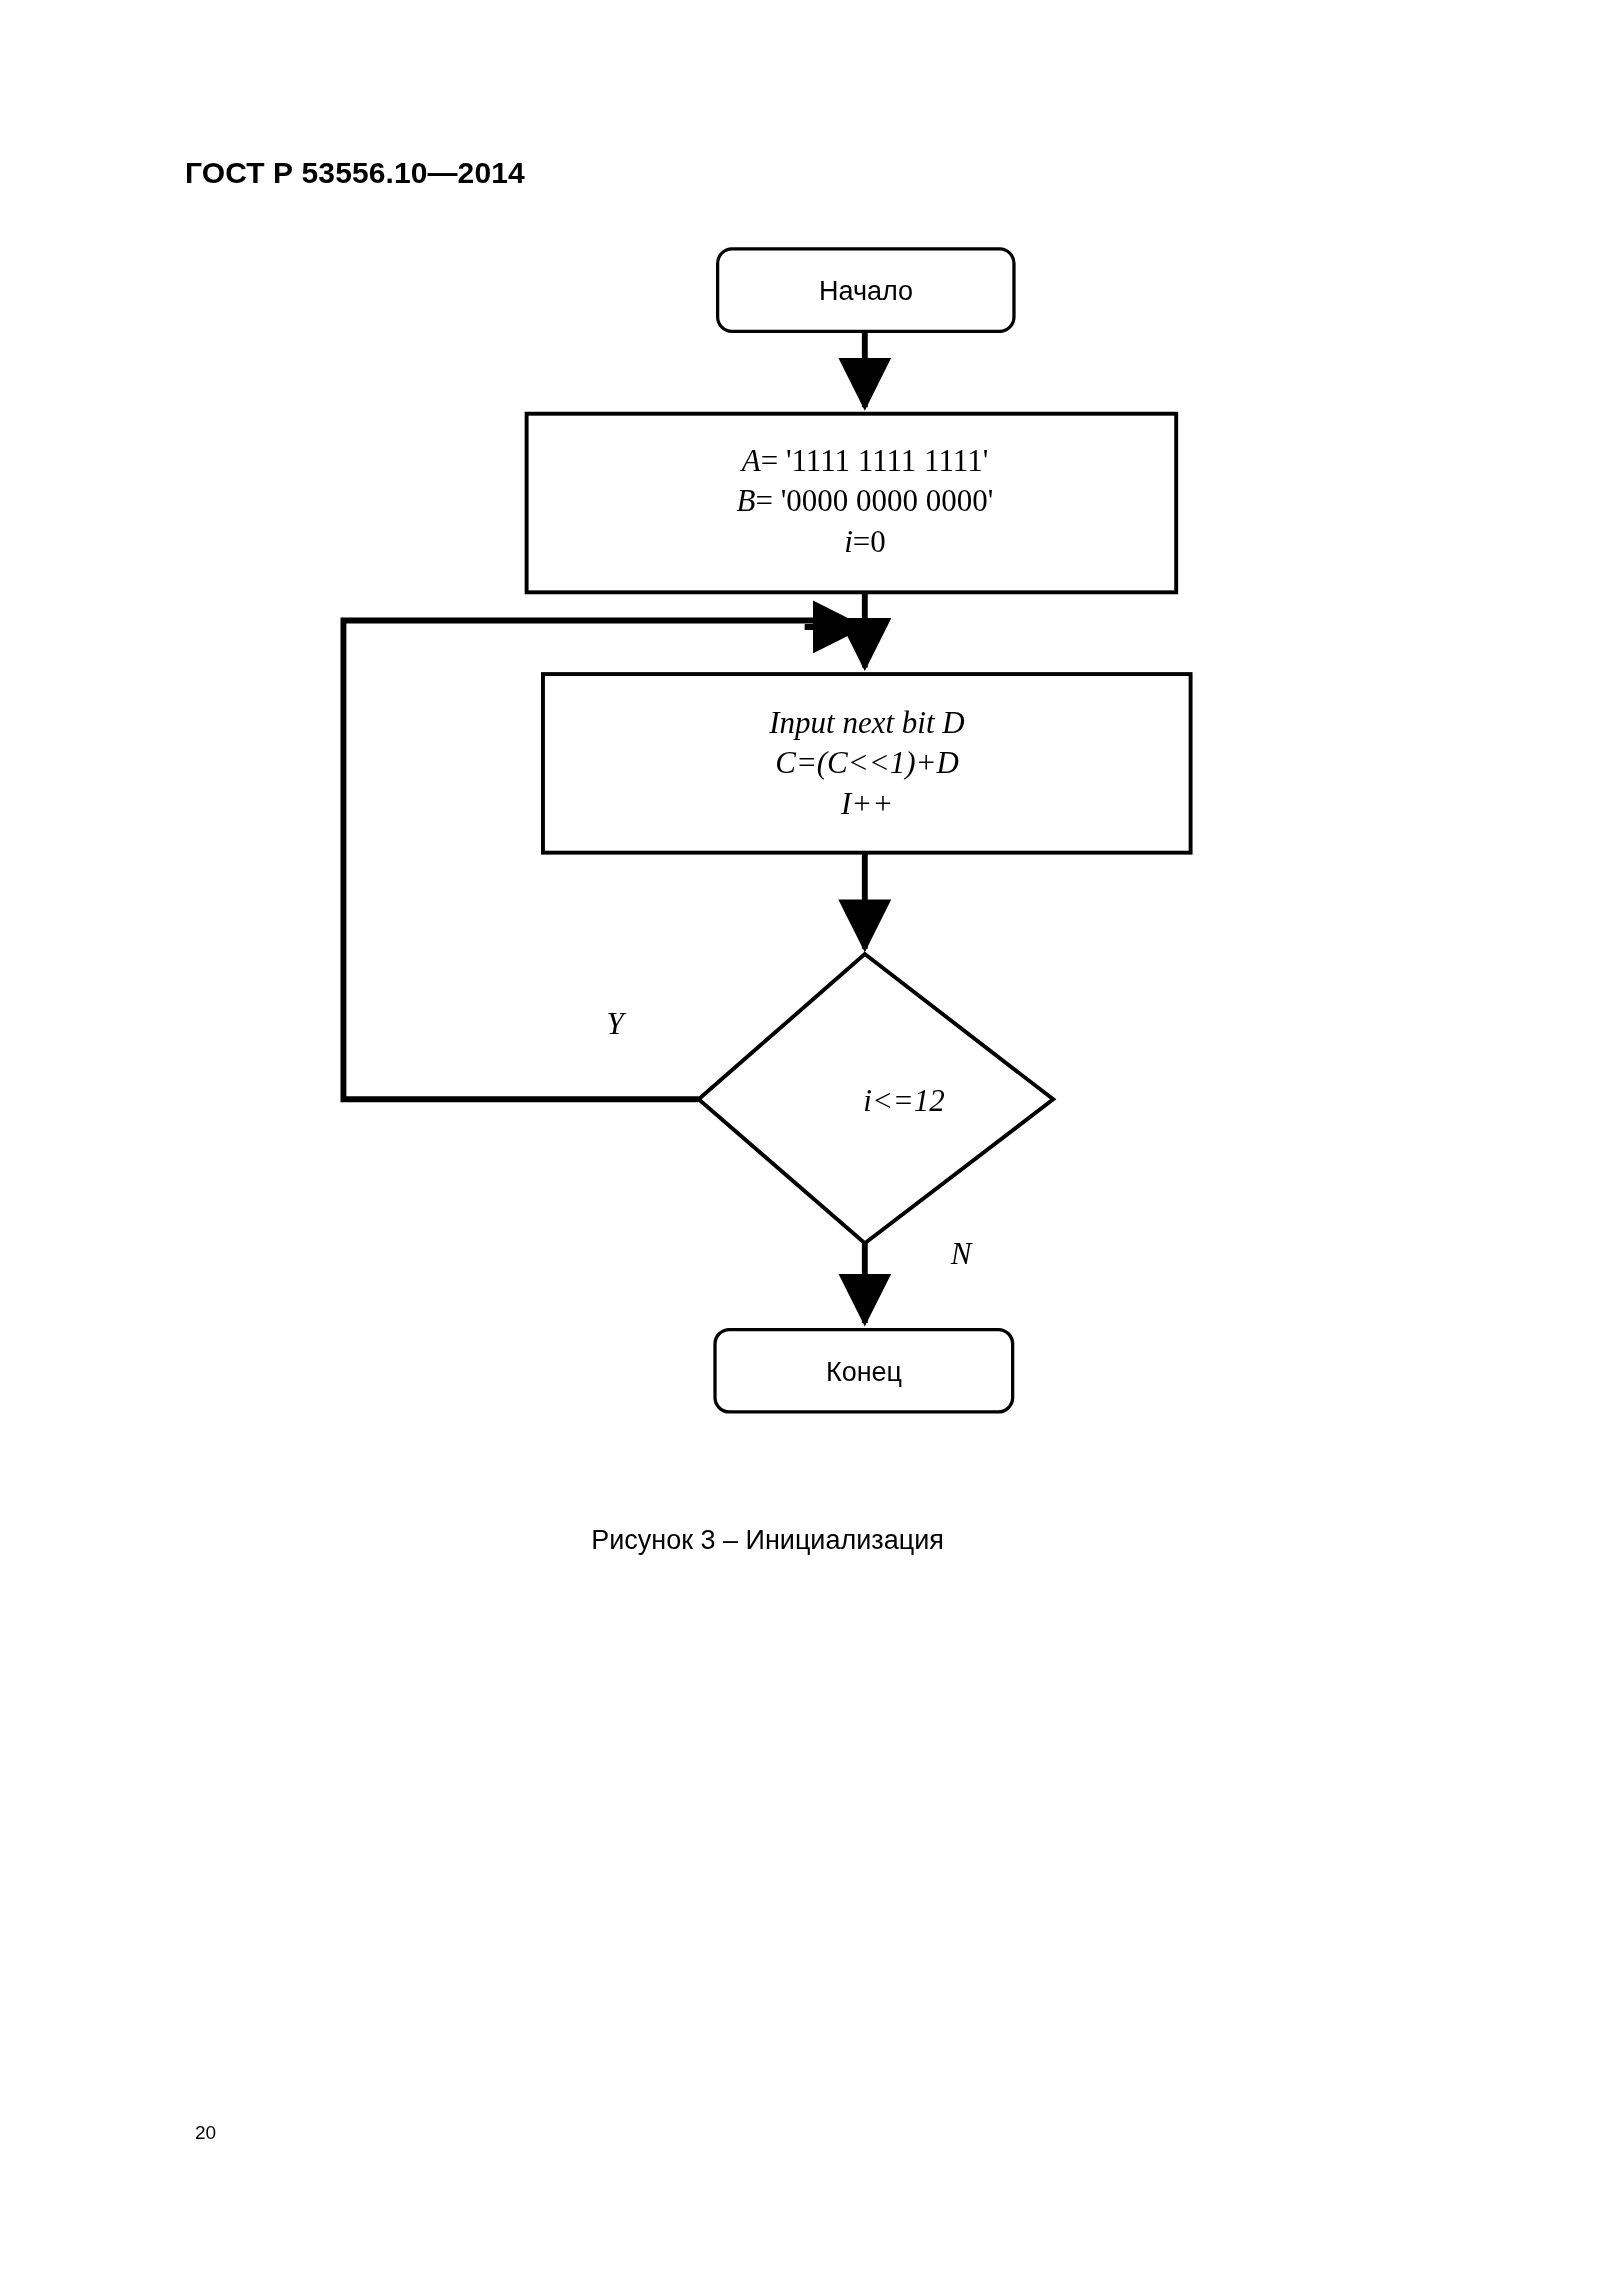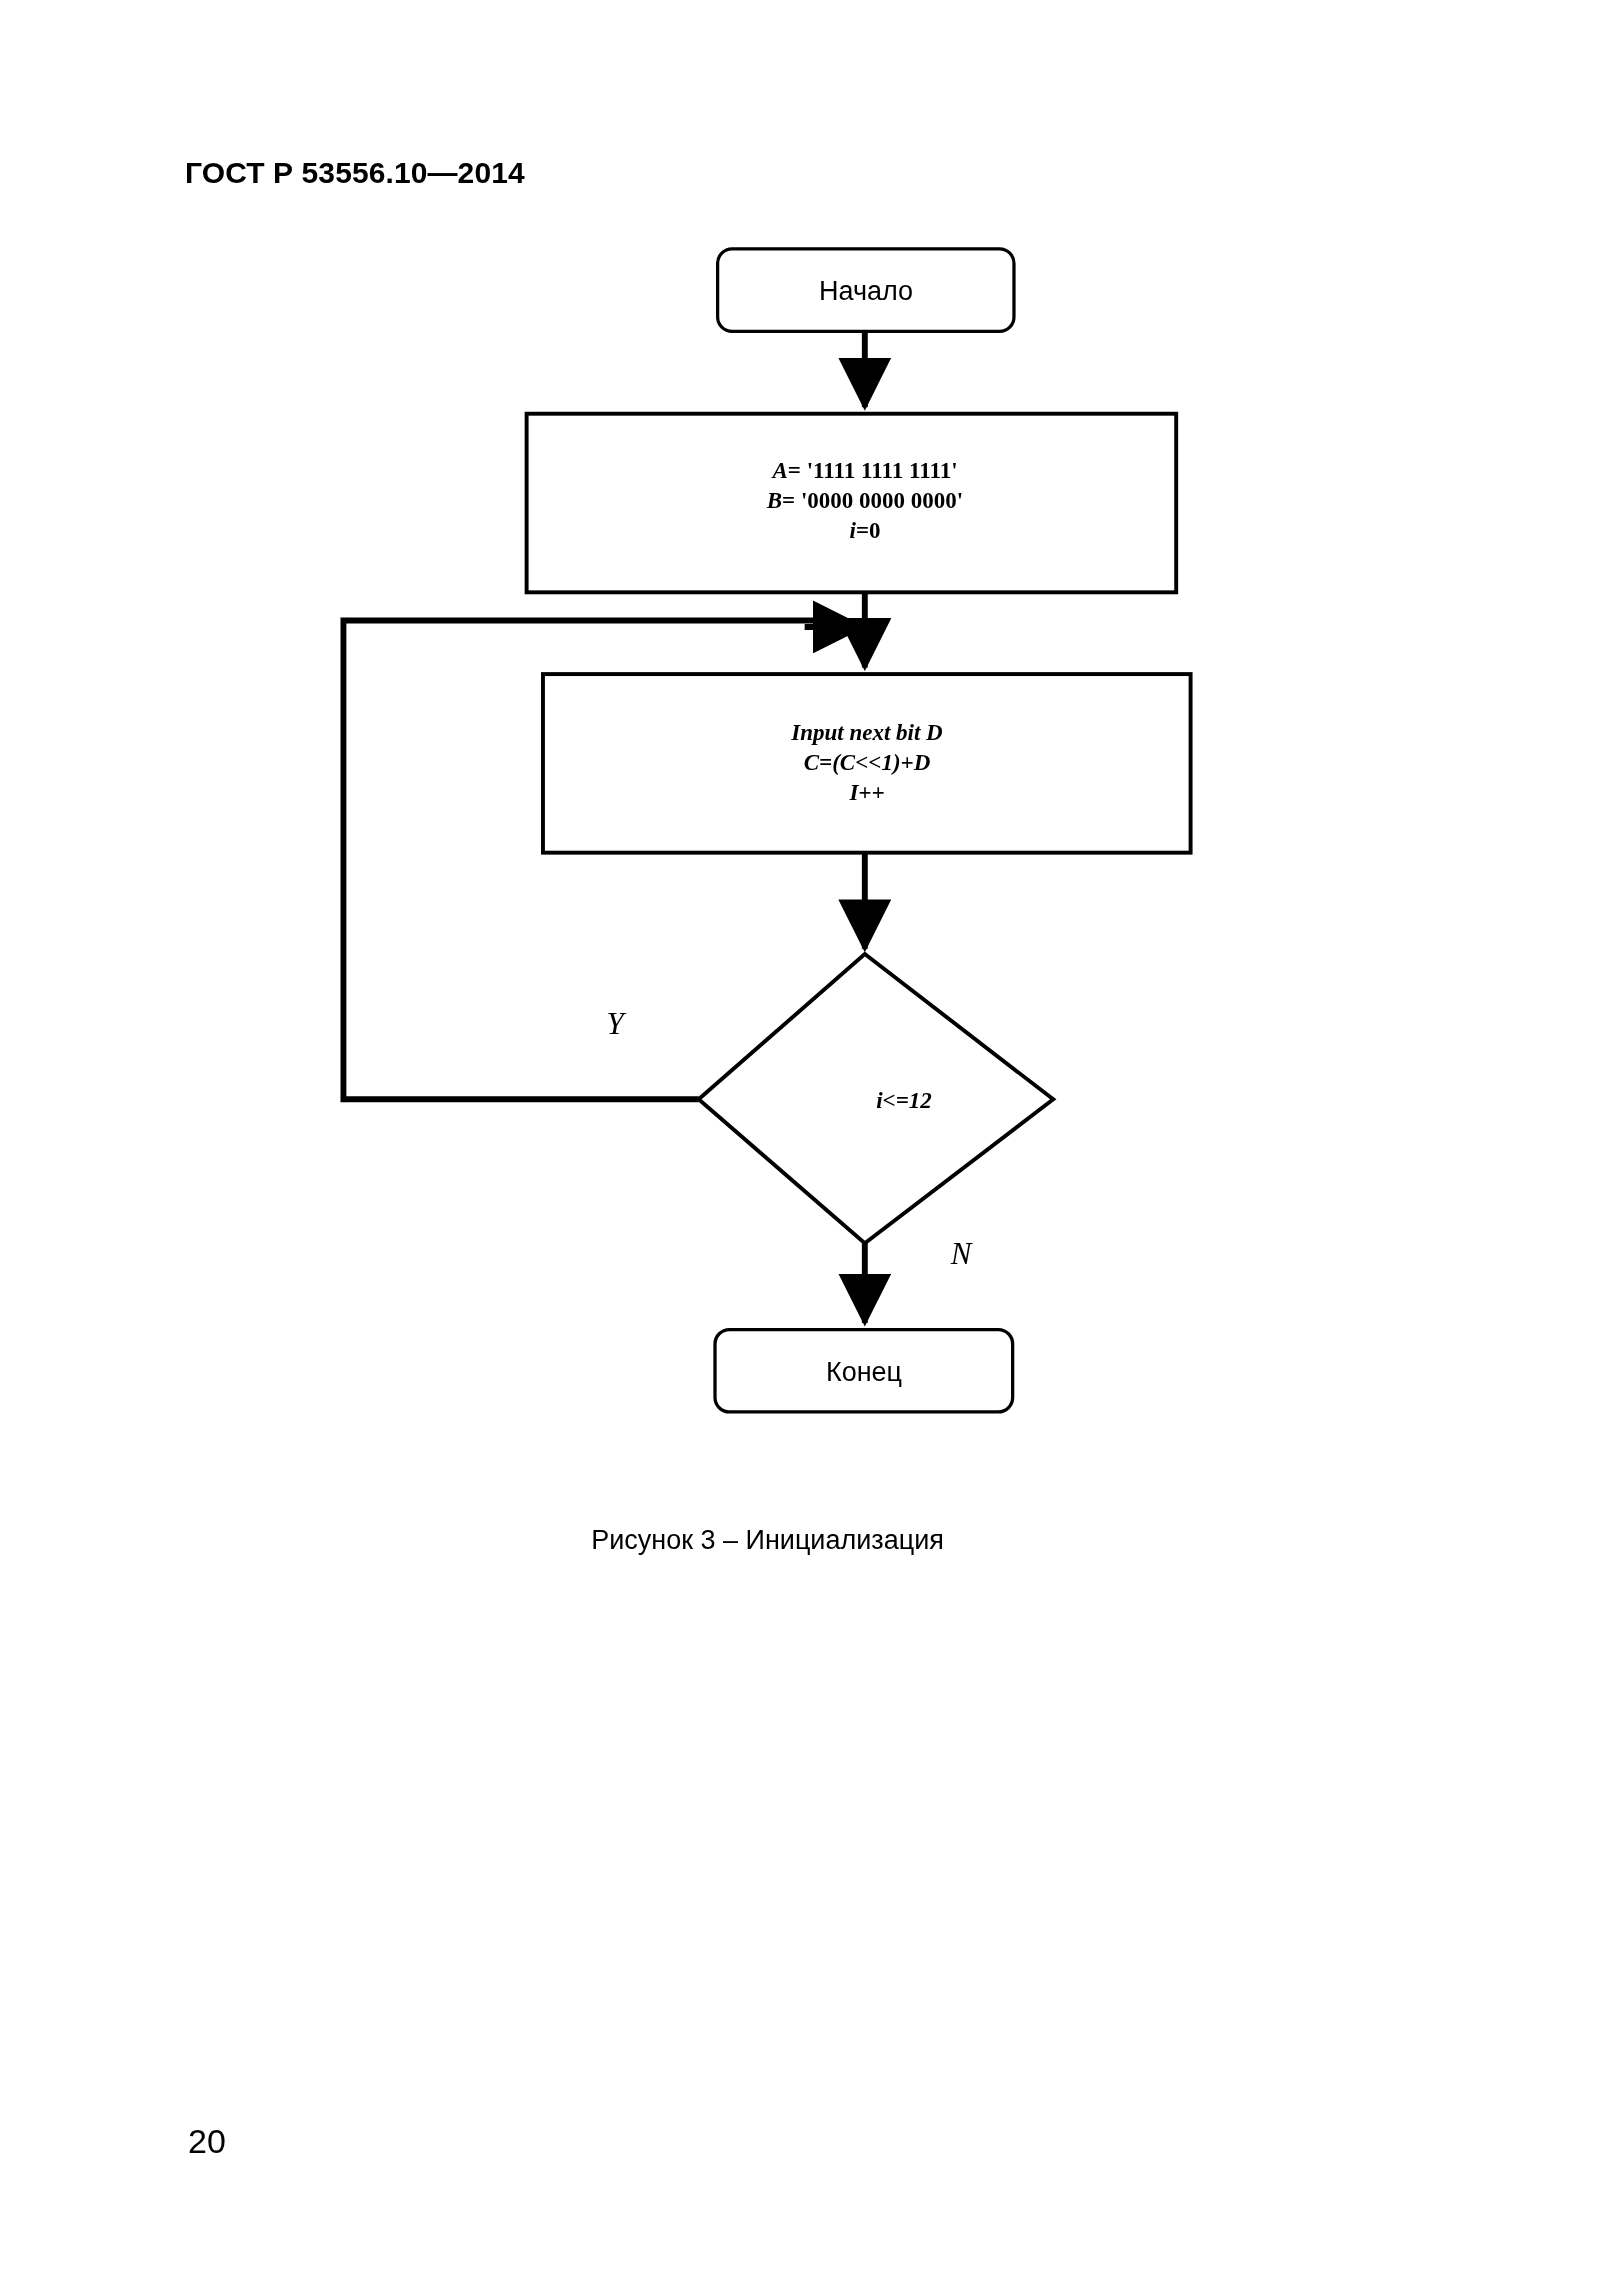--- a/index.html
+++ b/index.html
@@ -51,23 +51,22 @@
     transform: translate(-50%, -50%);
   }
   .sans-label {
     font-family: "Liberation Sans", sans-serif;
     font-size: 27px;
     font-weight: normal;
   }
   .serif-italic {
     font-family: "Liberation Serif", "DejaVu Serif", serif;
     font-style: italic;
-    font-size: 23px;
+    font-size: 31px;
     line-height: 1.30;
-    font-weight: bold;
   }
   .serif-italic .var {
     font-style: italic;
   }
   .serif-upright {
     font-family: "Liberation Serif", "DejaVu Serif", serif;
     font-style: normal;
   }
   .branch-label {
     position: absolute;
@@ -86,24 +85,24 @@
     width: 1535px;
     text-align: center;
     font-family: "Liberation Sans", sans-serif;
     font-size: 27px;
     white-space: nowrap;
   }
 
   
   .page-number {
     position: absolute;
-    left: 188px;
+    left: 195px;
     top: 2122px;
     font-family: "Liberation Sans", sans-serif;
-    font-size: 34px;
+    font-size: 19px;
   }
 </style>
 </head>
 <body>
 
 <div class="doc-header">ГОСТ Р 53556.10—2014</div>
 
 <div class="figure">
 
   <svg width="1623" height="1636" viewBox="0 0 2481 2500">

